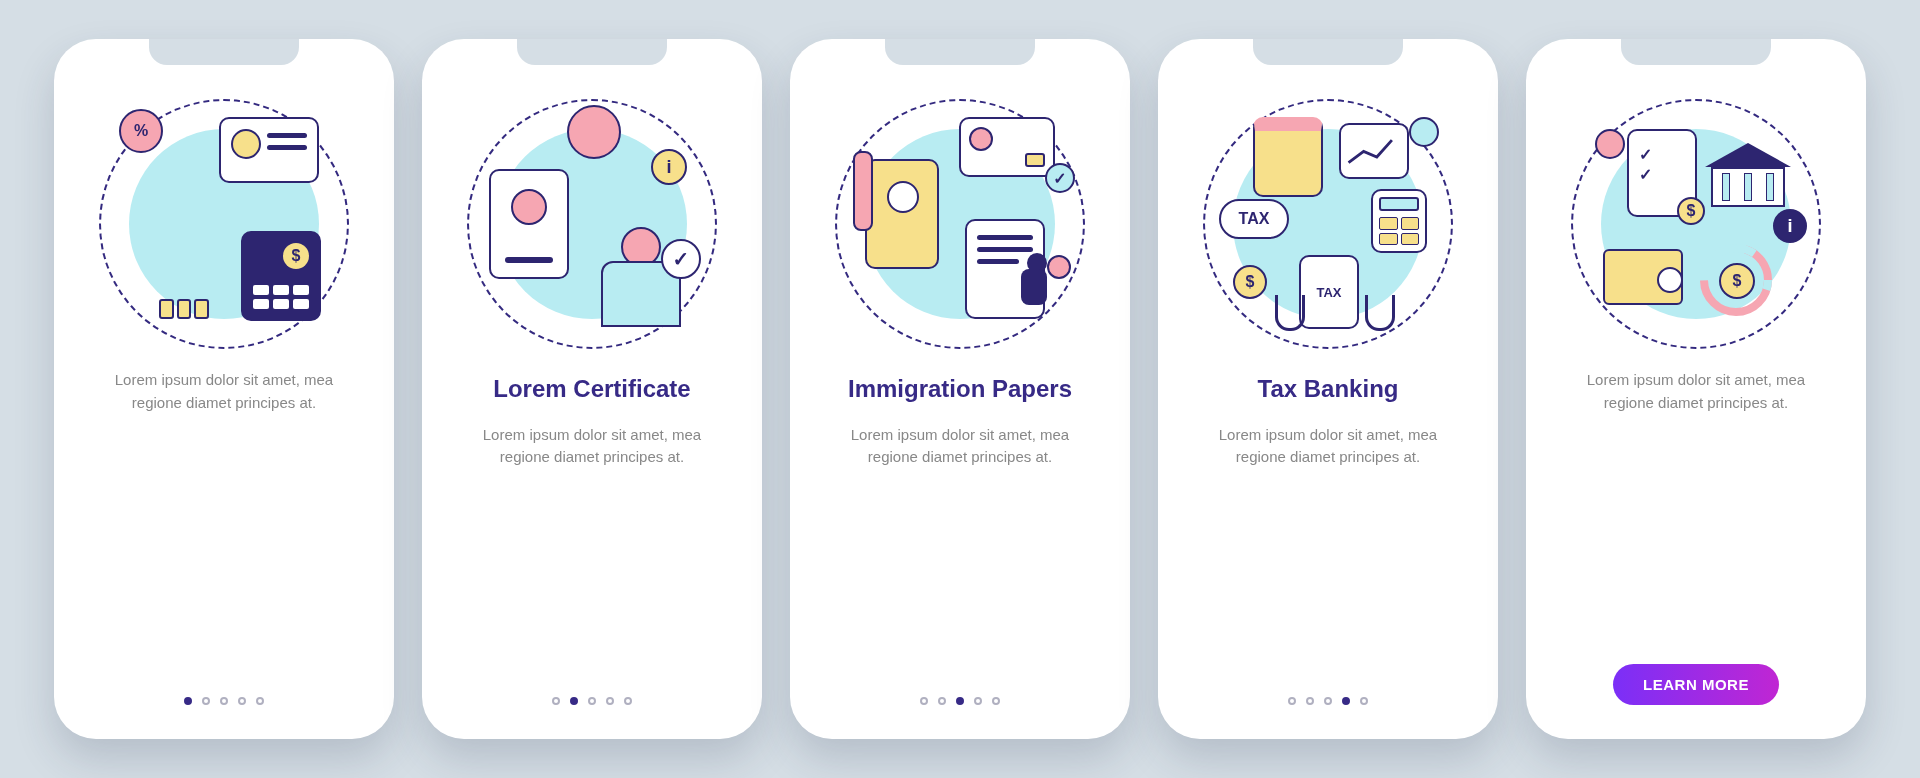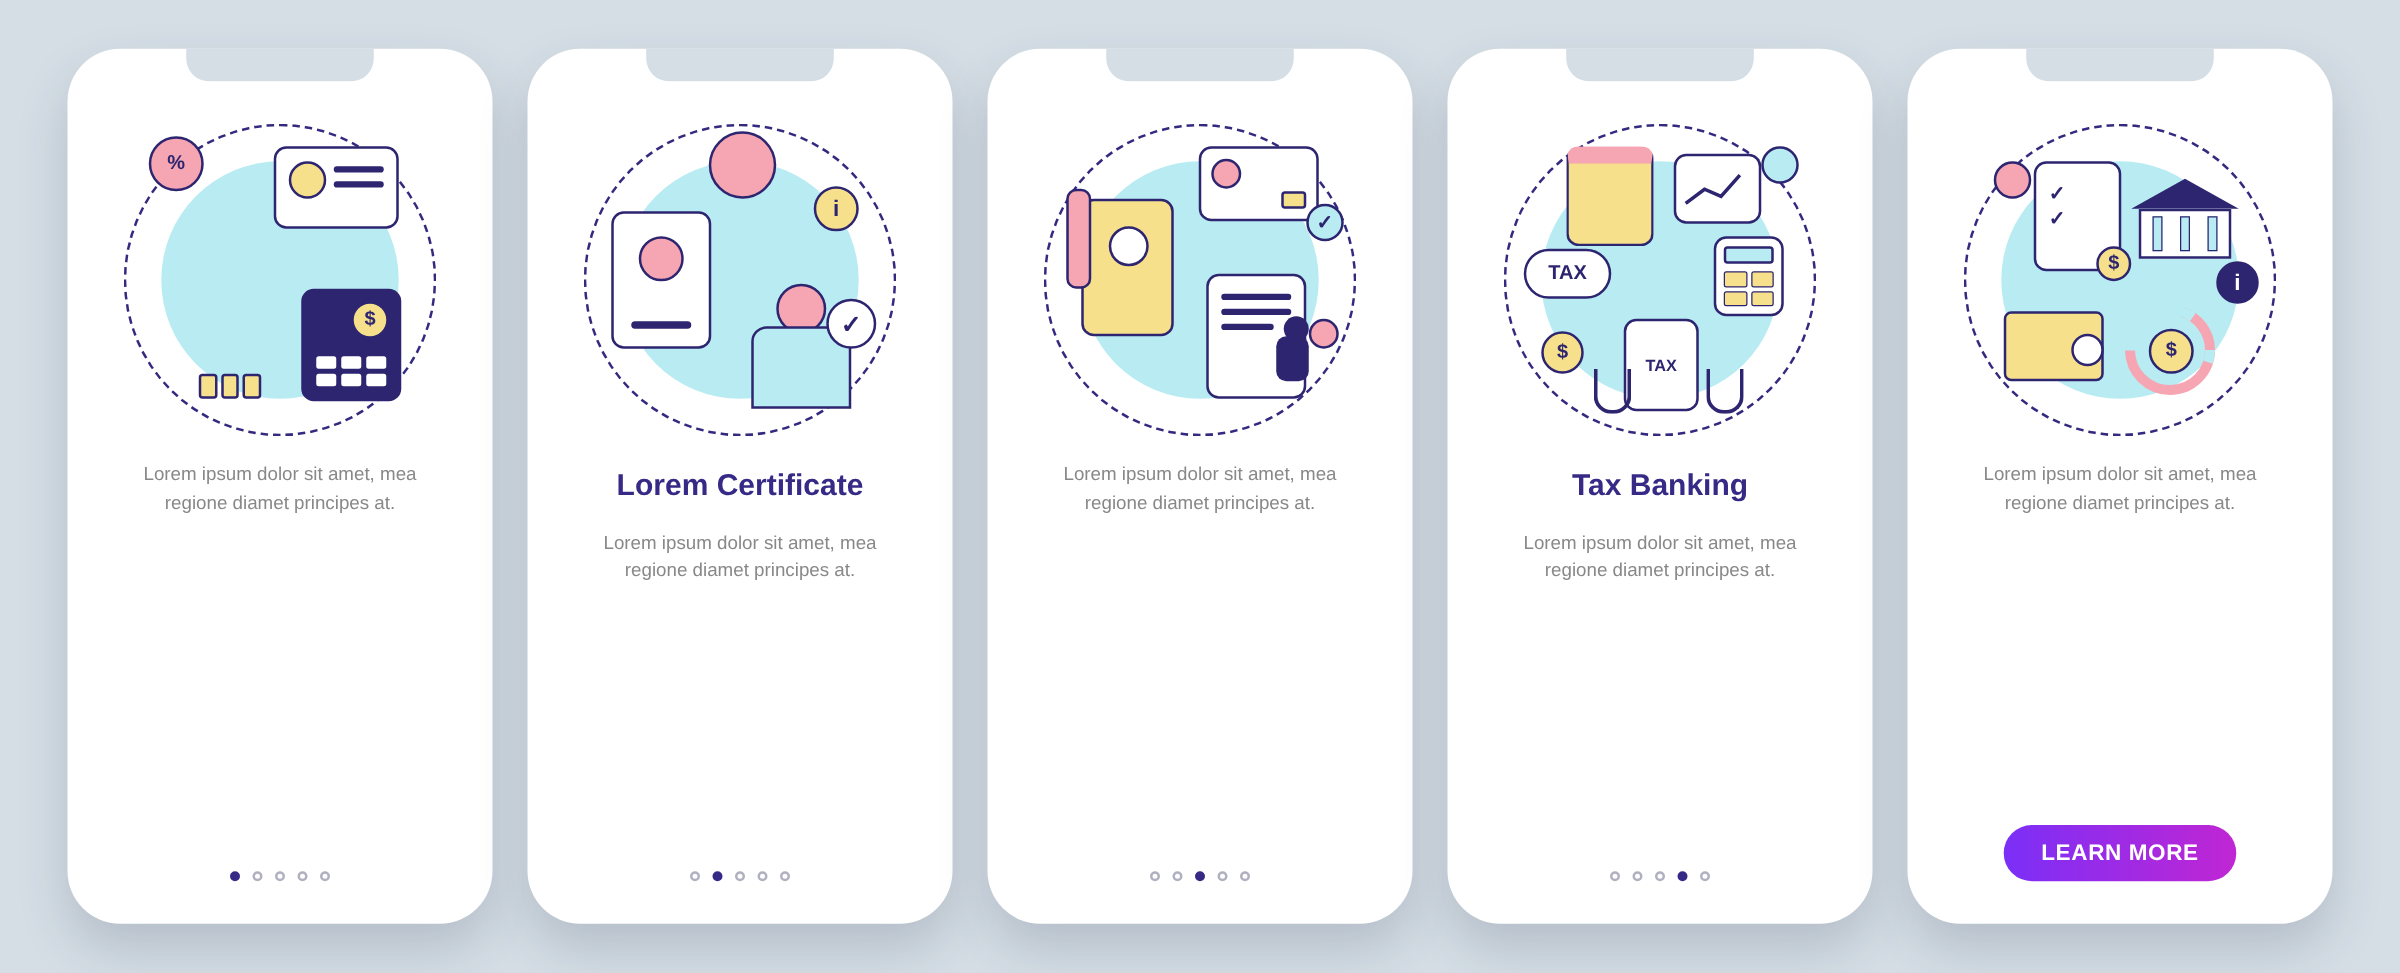--- a/index.html
+++ b/index.html
@@ -9,21 +9,21 @@
 .notch{position:absolute;top:0;left:50%;transform:translateX(-50%);width:150px;height:26px;background:#d5dee5;border-radius:0 0 18px 18px}
 .illus{width:250px;height:250px;position:relative;margin-top:6px}
 .dashed{position:absolute;inset:0;border:2px dashed #33297f;border-radius:50%}
 .bg{position:absolute;left:12%;top:12%;width:76%;height:76%;background:#b8ecf2;border-radius:50%}
 .icons{position:absolute;inset:0}
 .title{font-size:24px;font-weight:800;color:#372a86;text-align:center;margin-top:26px;line-height:1.2}
 .desc{font-size:15px;color:#888;text-align:center;margin-top:20px;line-height:1.5;padding:0 6px}
 .dots{margin-top:auto;display:flex;gap:10px;justify-content:center;padding-bottom:6px}
 .dot{width:8px;height:8px;border-radius:50%;border:2px solid #b0b0c0;background:transparent}
 .dot.active{background:#372a86;border-color:#372a86}
-.cta{margin:auto auto 6px;background:linear-gradient(90deg,#7b2ff7,#c026d3);color:#fff;font-weight:700;font-size:18px;letter-spacing:.5px;padding:12px 30px;border:none;border-radius:999px;cursor:pointer}
+.cta{margin:auto auto 6px;background:linear-gradient(90deg,#7b2ff7,#c026d3);color:#fff;font-weight:700;font-size:15px;letter-spacing:.5px;padding:12px 30px;border:none;border-radius:999px;cursor:pointer}
 .card{position:absolute;background:#fff;border:2.5px solid #2d2570;border-radius:10px}
 .pill{border-radius:999px}
 .cir{border-radius:50%}
 </style>
 </head>
 <body>
 
 <div class="row">
 
 <div class="phone">
@@ -124,20 +124,21 @@
             <div style="position:absolute;left:10px;top:26px;right:10px;height:5px;background:#2d2570;border-radius:3px"></div>
             <div style="position:absolute;left:10px;top:38px;right:24px;height:5px;background:#2d2570;border-radius:3px"></div>
           </div>
       <div style="position:absolute;right:18px;bottom:36px;width:50px;height:60px">
             <div class="cir" style="position:absolute;left:10px;top:0;width:20px;height:20px;background:#2d2570"></div>
             <div style="position:absolute;left:4px;top:16px;width:26px;height:36px;background:#2d2570;border-radius:8px"></div>
             <div class="cir" style="position:absolute;right:-4px;top:2px;width:24px;height:24px;background:#f6a6b2;border:2px solid #2d2570"></div>
           </div>
     </div>
   </div>
+  <h2 class="title">Immigration Papers</h2>
   <p class="desc">Lorem ipsum dolor sit amet, mea regione diamet principes at.</p>
   <div class="dots">
     <span class="dot"></span>
         <span class="dot"></span>
         <span class="dot active"></span>
         <span class="dot"></span>
         <span class="dot"></span>
   </div>
 </div>
 

